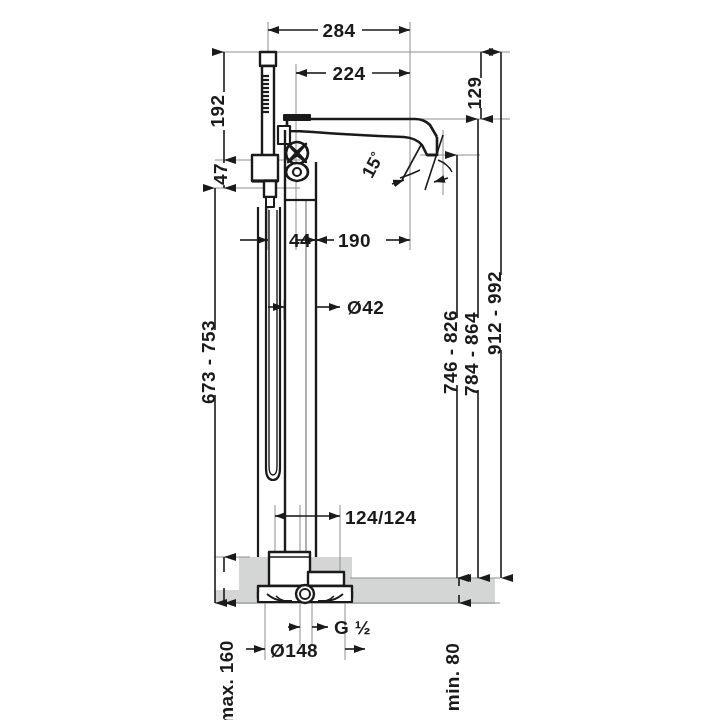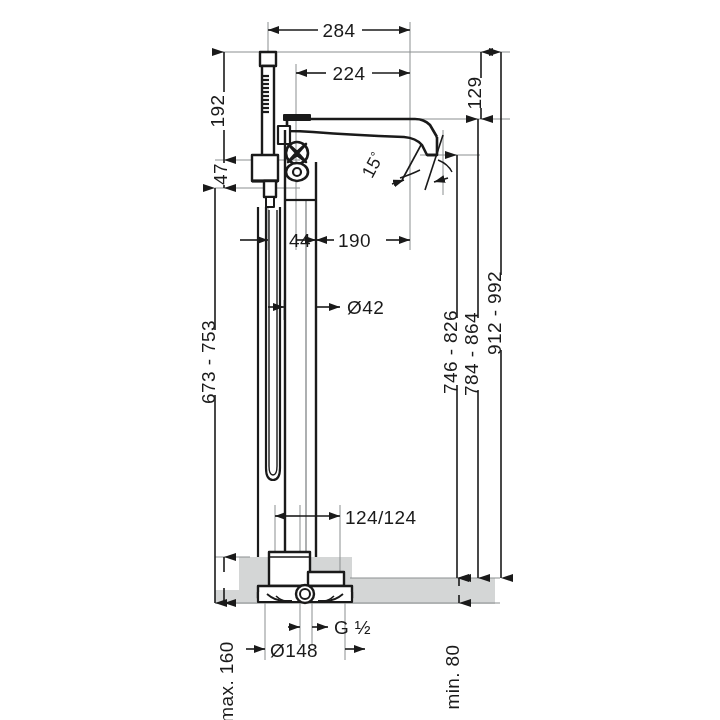--- a/index.html
+++ b/index.html
@@ -9,20 +9,21 @@
   }
   body {
     font-family: "Liberation Sans", sans-serif;
   }
   #drawing-root {
     position: relative;
     width: 720px;
     height: 720px;
     background: #ffffff;
     overflow: hidden;
+    font-weight: bold;
   }
   #tech-svg {
     display: block;
     width: 720px;
     height: 720px;
   }
   .dim-text {
     font-family: "Liberation Sans", sans-serif;
     font-size: 19px;
     fill: #1a1a1a;

